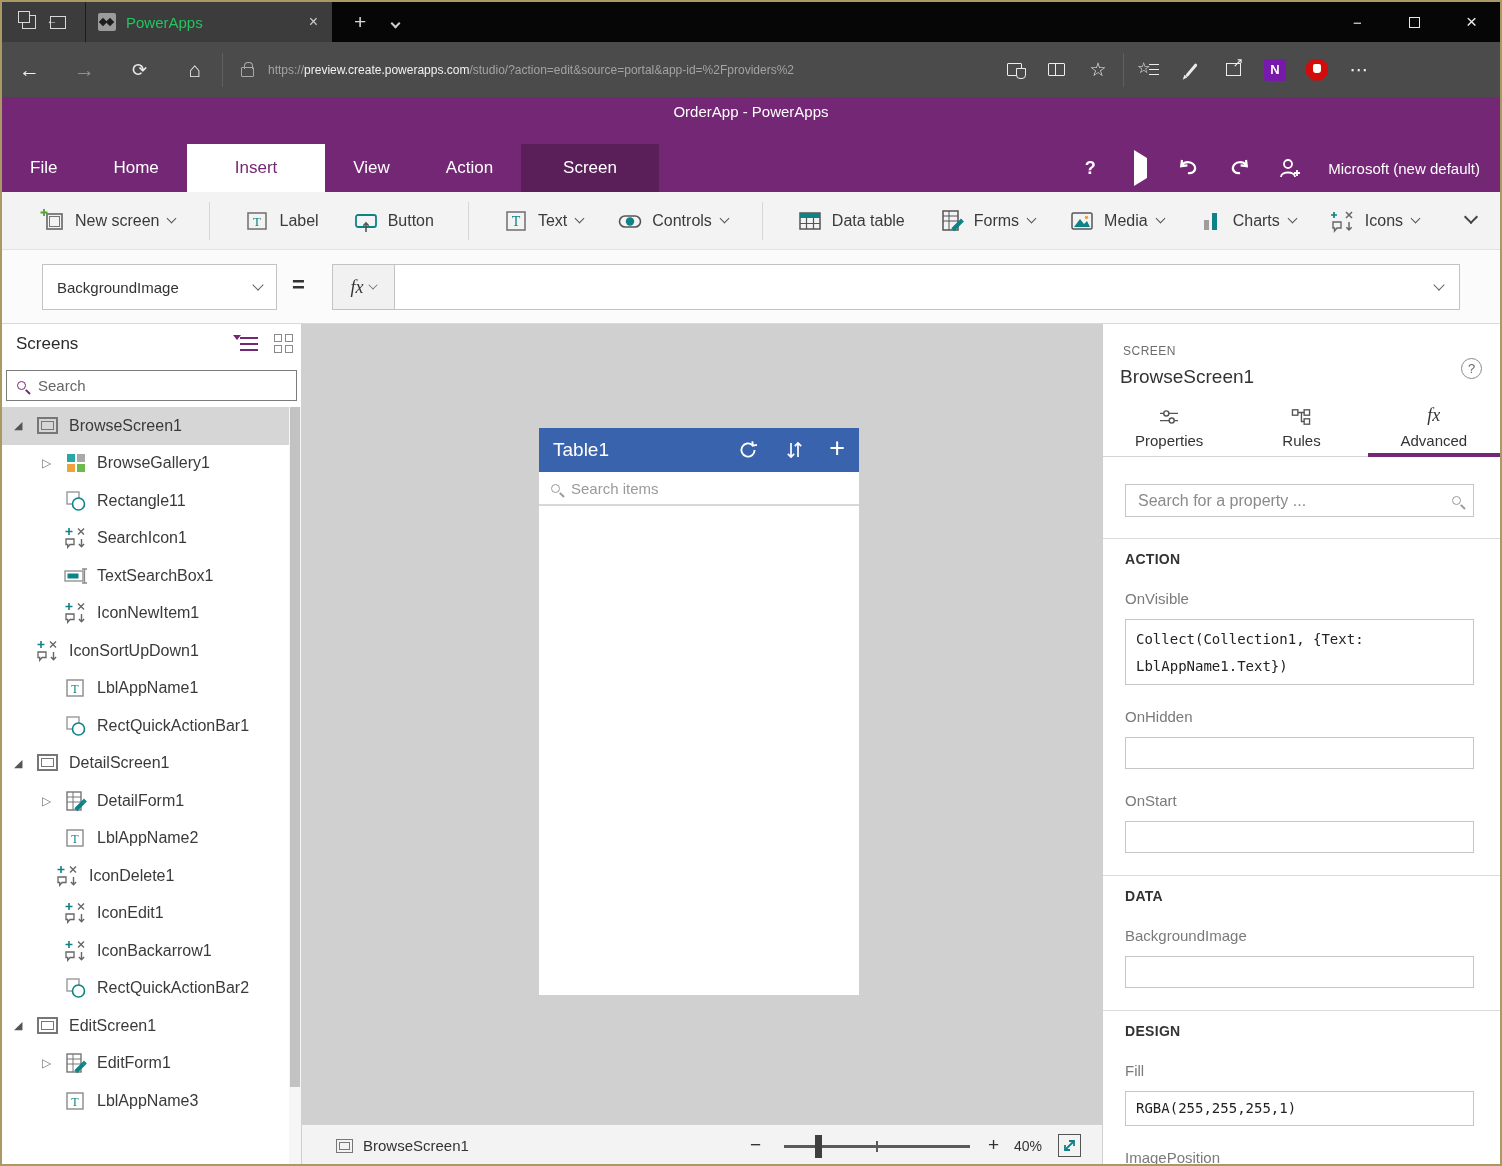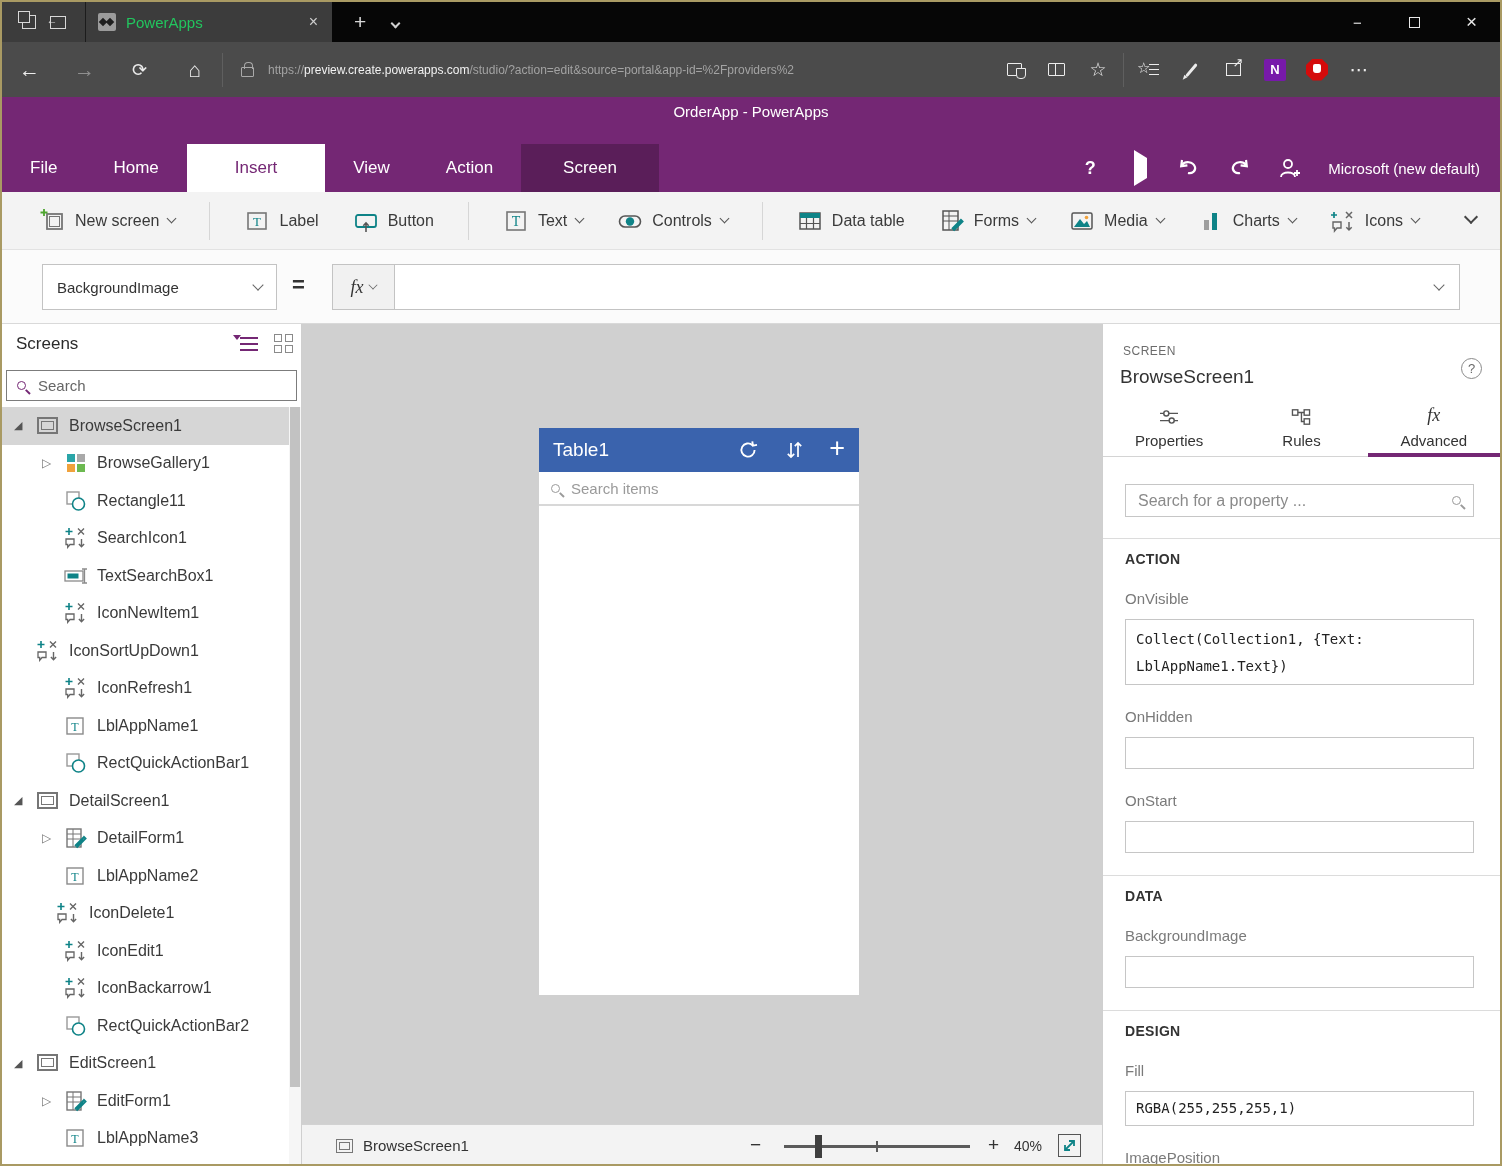--- a/index.html
+++ b/index.html
@@ -470,32 +470,20 @@
             <path d="M2 12 h8 v5.5 h-4 l-2.3 2.8 v-2.8 h-1.7 Z" fill="none" stroke="#666" stroke-width="1.3"></path>
             <path d="M17.5 12 v7.5 M14.9 17 L17.5 19.8 L20.1 17" stroke="#666" stroke-width="1.4" fill="none"></path>
           </svg>
         </span>
         <span class="tlabel">IconSortUpDown1</span>
       </div>
       <div class="trow" style="padding-left: 36px;">
         <span class="exp"></span>
         <span class="ticon">
           <svg width="24" height="22" viewBox="0 0 24 22">
-            <path d="M5 1 v7 M1.5 4.5 h7" stroke="#0e8387" stroke-width="1.6"></path>
-            <path d="M14 1.5 l6 6 M20 1.5 l-6 6" stroke="#666" stroke-width="1.4"></path>
-            <path d="M2 12 h8 v5.5 h-4 l-2.3 2.8 v-2.8 h-1.7 Z" fill="none" stroke="#666" stroke-width="1.3"></path>
-            <path d="M17.5 12 v7.5 M14.9 17 L17.5 19.8 L20.1 17" stroke="#666" stroke-width="1.4" fill="none"></path>
-          </svg>
-        </span>
-        <span class="tlabel">IconRefresh1</span>
-      </div>
-      <div class="trow" style="padding-left: 36px;">
-        <span class="exp"></span>
-        <span class="ticon">
-          <svg width="24" height="22" viewBox="0 0 24 22">
             <rect x="3" y="3" width="16" height="16" fill="none" stroke="#8a8a8a" stroke-width="1.4"></rect>
             <text x="11" y="15.5" text-anchor="middle" font-size="12" font-family="serif" fill="#0e8387">T</text>
           </svg>
         </span>
         <span class="tlabel">LblAppName1</span>
       </div>
       <div class="trow" style="padding-left: 36px;">
         <span class="exp"></span>
         <span class="ticon">
           <svg width="24" height="22" viewBox="0 0 24 22">

